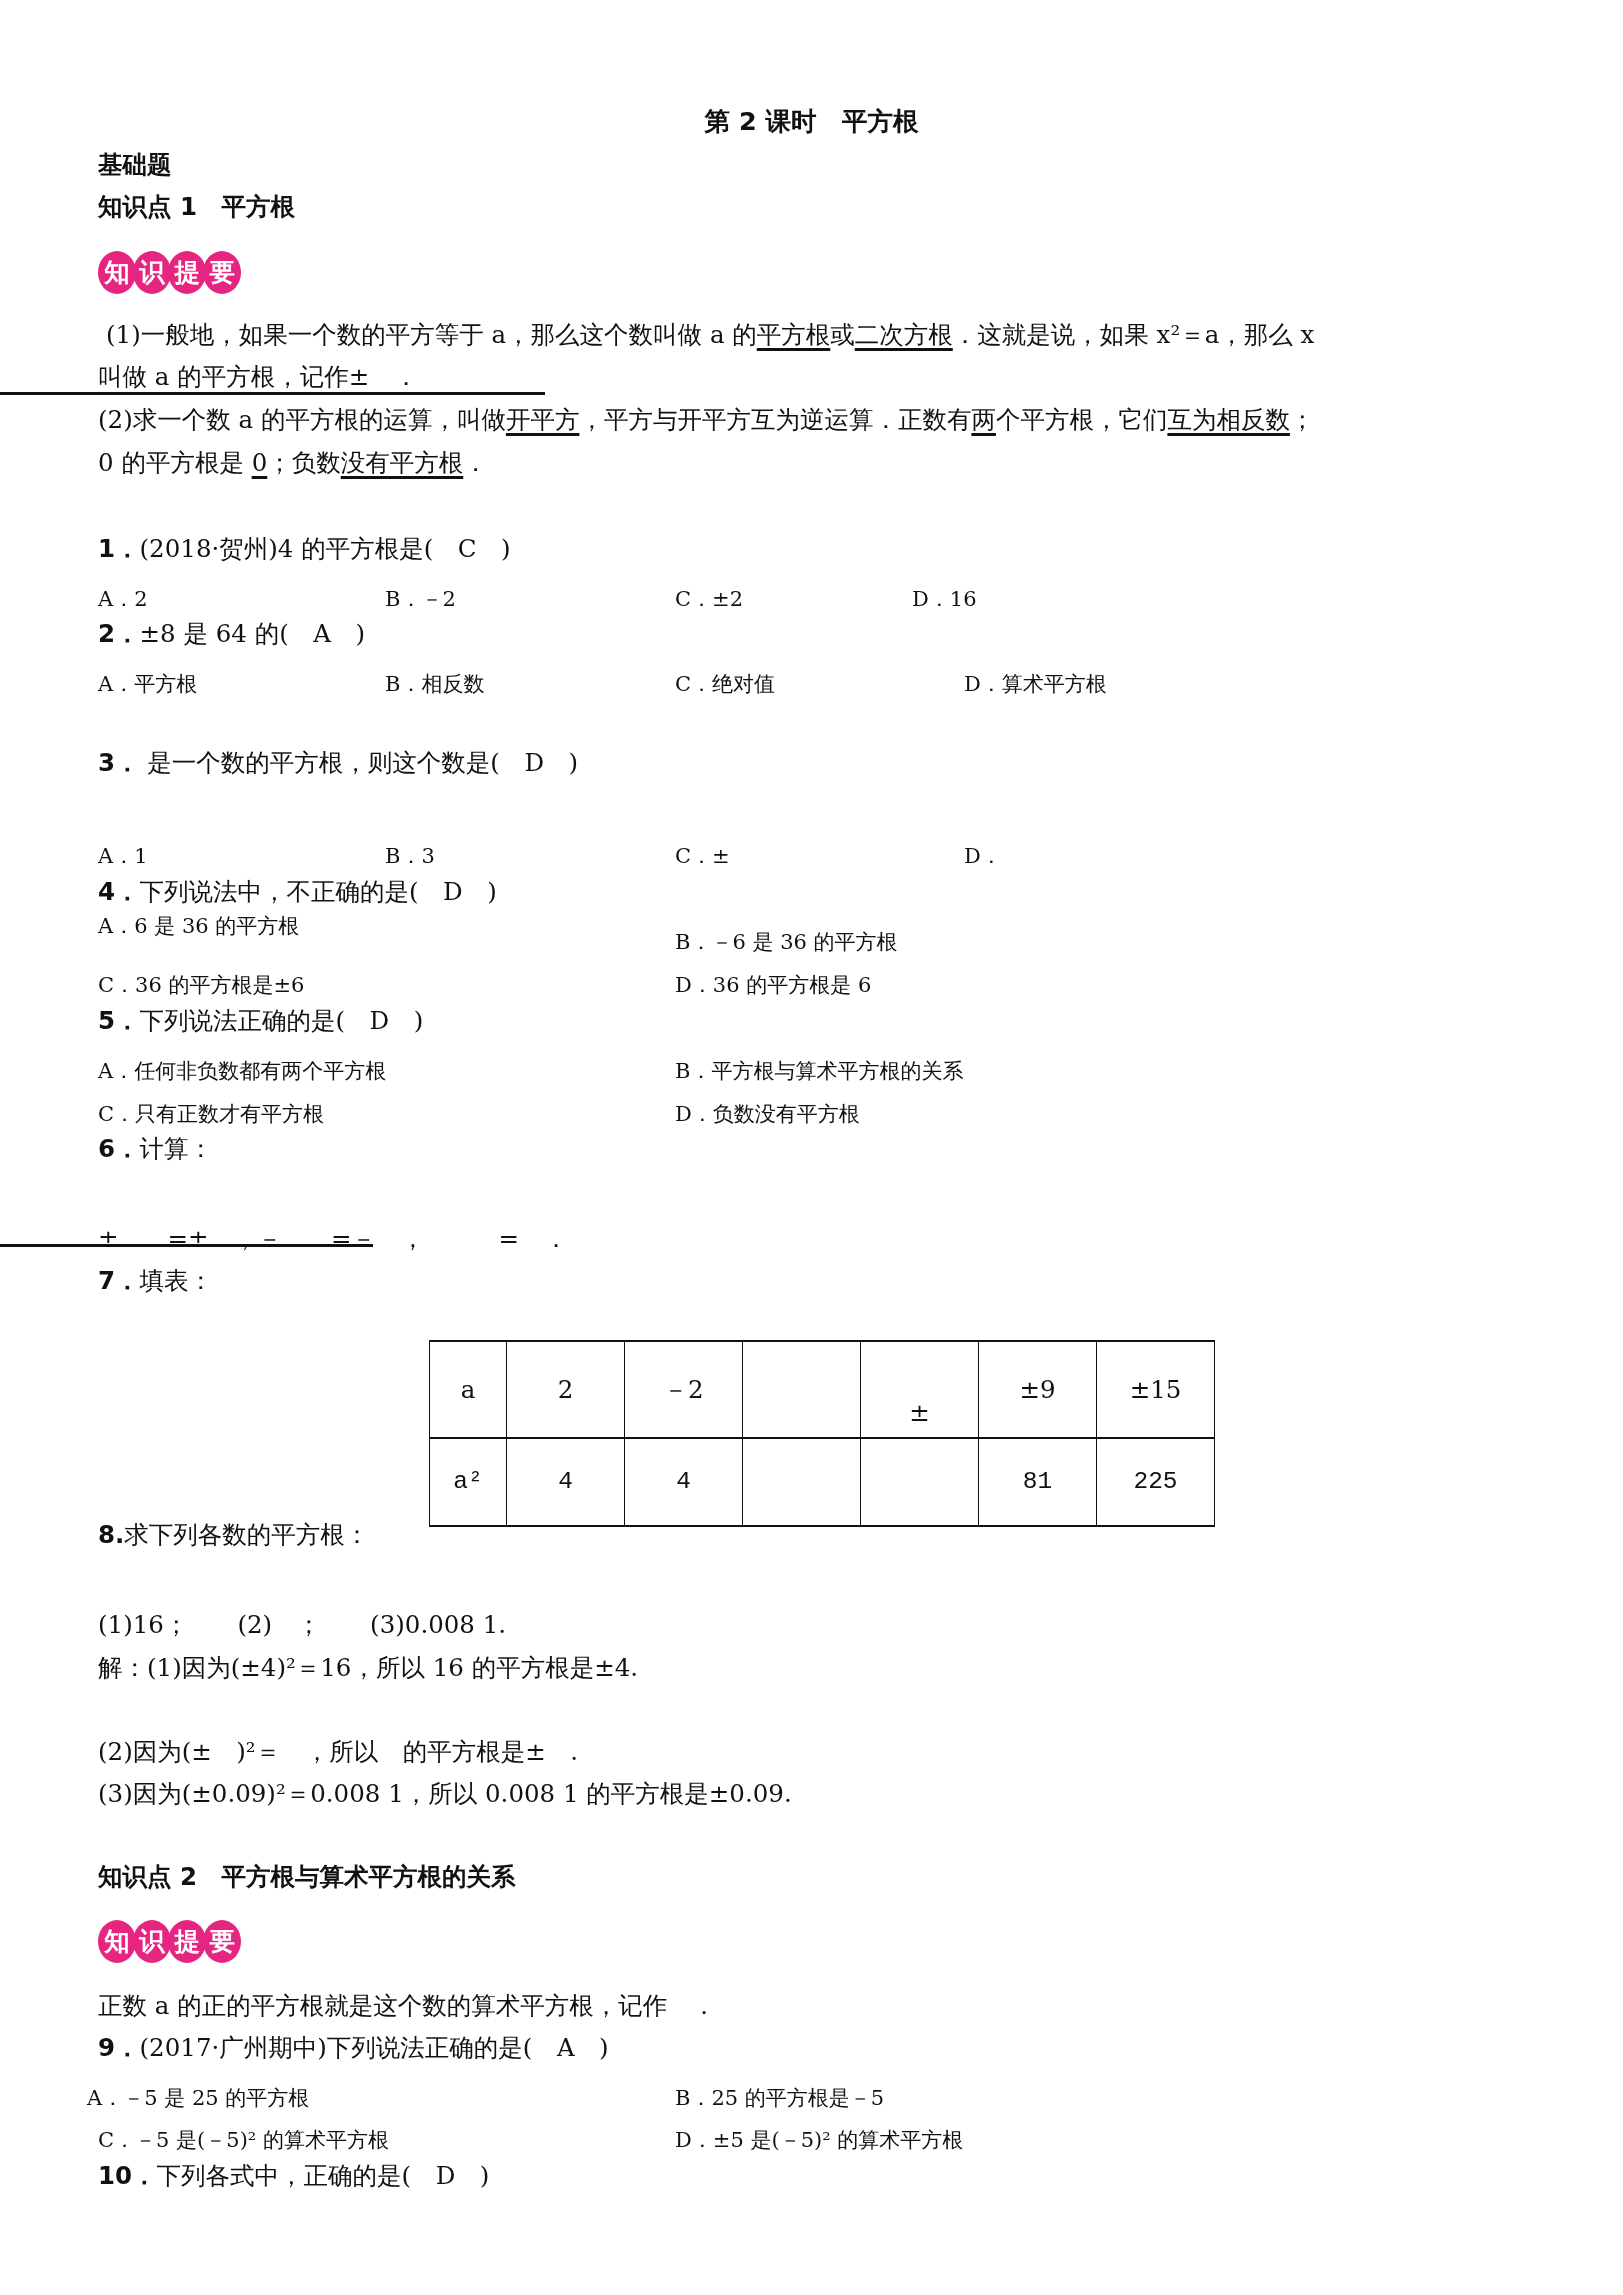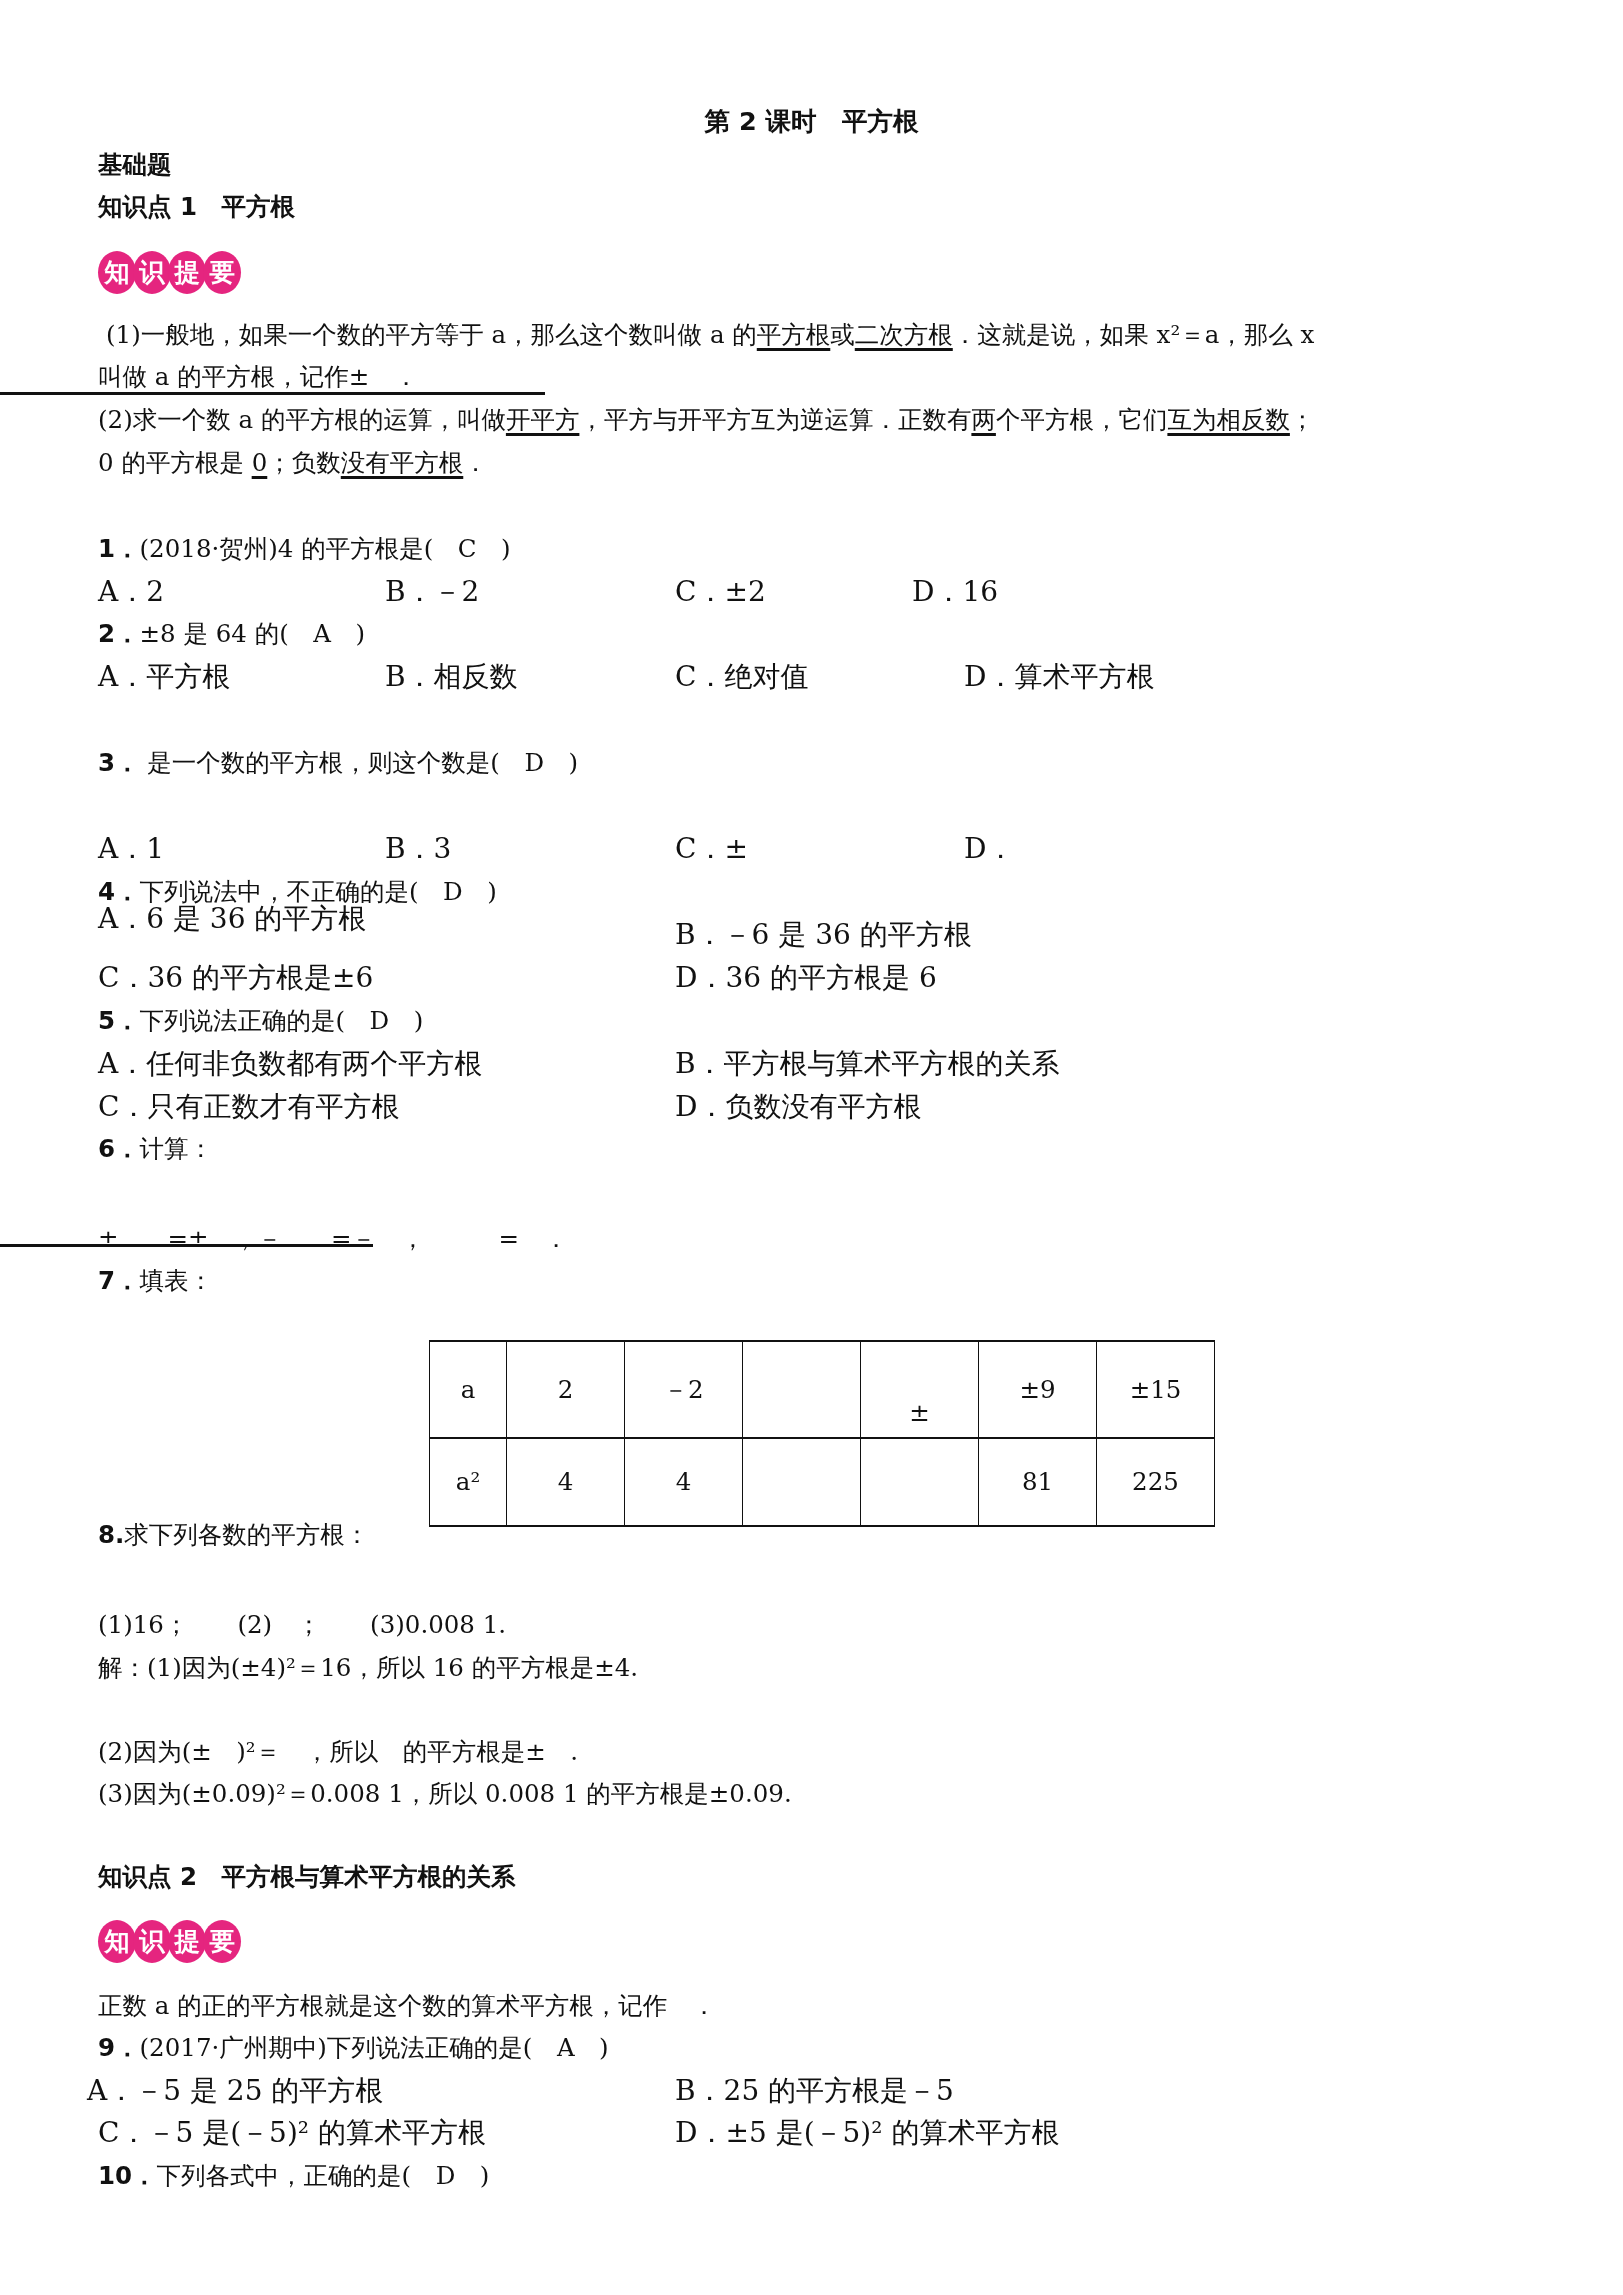--- a/index.html
+++ b/index.html
@@ -8,27 +8,27 @@
   .ln { position:absolute; left:98px; font-size:24.5px; line-height:29.4px; white-space:pre; }
   .bold { font-family:"DejaVu Sans","Liberation Sans",sans-serif; font-weight:bold; }
   .title { position:absolute; top:104px; left:0; width:1623px; text-align:center;
            font-size:25.5px; font-weight:bold; font-family:"DejaVu Sans","Liberation Sans",sans-serif; }
   .u { text-decoration:underline; text-decoration-thickness:2.5px; text-underline-offset:4.9px; }
   .badge { position:absolute; left:98px; display:flex; }
   .badge span { width:38px; height:43px; border-radius:50%; background:#E5257F; color:#fff;
                 font-family:"DejaVu Sans","Liberation Sans",sans-serif; font-weight:bold;
                 font-size:25.5px; display:flex; align-items:center; justify-content:center; margin-right:-2.9px; }
   .hrule { position:absolute; left:0; height:2.5px; background:#111; }
-  .opt { position:absolute; font-size:28px; line-height:29.4px; white-space:pre; }
+  .opt { position:absolute; font-size:21px; line-height:29.4px; white-space:pre;margin-top:8px; }
   table.fill { position:absolute; left:429px; top:1340px; border-collapse:collapse; }
   table.fill td { border:1.5px solid #111; width:115px; height:84px; text-align:center;
                   font-size:24.5px; vertical-align:middle; }
   table.fill td.first { width:74px; }
   table.fill tr:first-child td { border-top-width:2.9px; }
-  table.fill tr:last-child td { border-bottom-width:2.9px; }
+  table.fill tr:last-child td { border-bottom-width:2.9px;font-family:Liberation Mono, monospace; }
   table.fill tr:first-child td { border-bottom-width:2.9px; }
 </style>
 </head>
 <body>
 
 <div class="title">第 2 课时　平方根</div>
 <div class="ln bold" style="top:150px">基础题</div>
 <div class="ln bold" style="top:192px">知识点 1　平方根</div>
 
 <div class="badge" style="top:251px">

